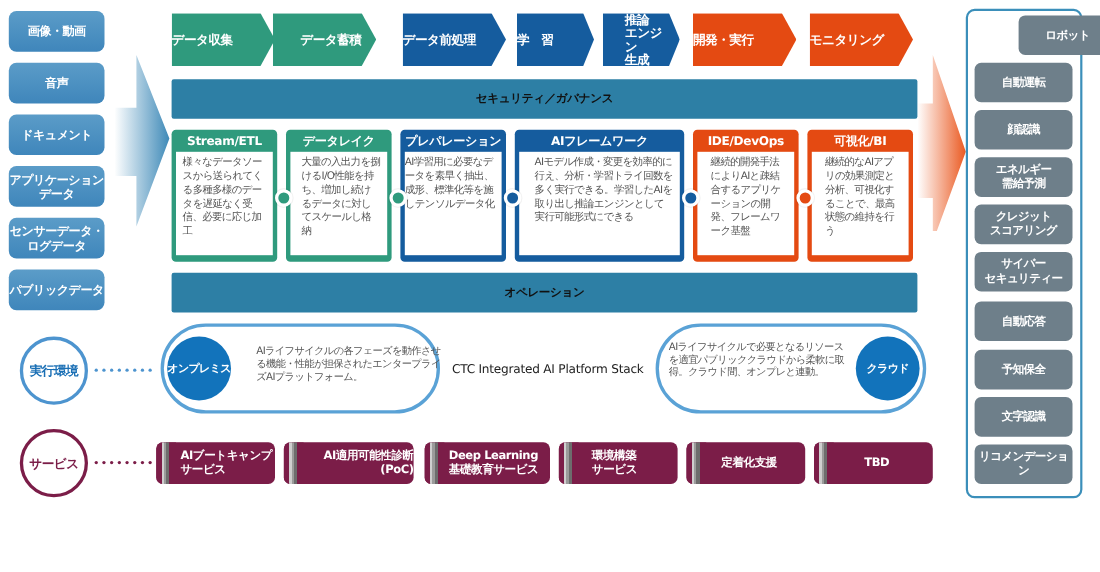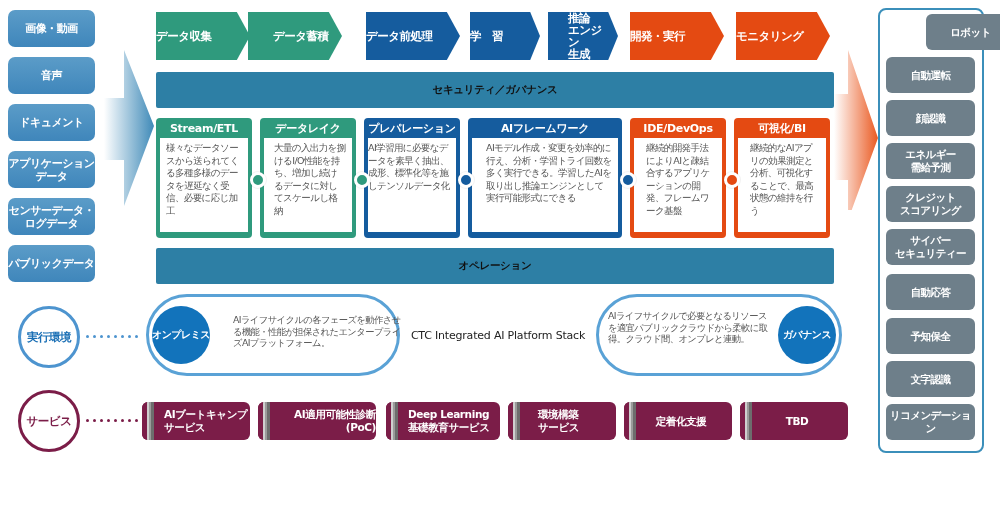--- a/index.html
+++ b/index.html
@@ -283,21 +283,21 @@
 <div class="pill-circle" style="left:152px;top:306px;">
     <span>オンプレミス</span>
   </div>
 <div class="pill-desc" style="left:218px;top:314px;width:168px;margin-left:15px;">AIライフサイクルの各フェーズを動作させる機能・性能が担保されたエンタープライズAIプラットフォーム。</div>
 
 <div class="stack-label">CTC Integrated AI Platform Stack</div>
 
 <div class="pill" style="left:596px;top:294px;width:246px;"></div>
 <div class="pill-desc" style="left:608px;top:310px;width:164px;">AIライフサイクルで必要となるリソースを適宜パブリッククラウドから柔軟に取得。クラウド間、オンプレと連動。</div>
 <div class="pill-circle" style="left:778px;top:306px;">
-    <span>ガバナンス</span>
+    <span>クラウド</span>
   </div>
 
 <div class="svc-circle">
     <span>サービス</span>
   </div>
 <div class="dots" style="left:86px;top:419px;">
   <span style="background:#7b1d48"></span><span style="background:#7b1d48"></span><span style="background:#7b1d48"></span><span style="background:#7b1d48"></span><span style="background:#7b1d48"></span><span style="background:#7b1d48"></span><span style="background:#7b1d48"></span><span style="background:#7b1d48"></span>
 </div>
 
 <div>

